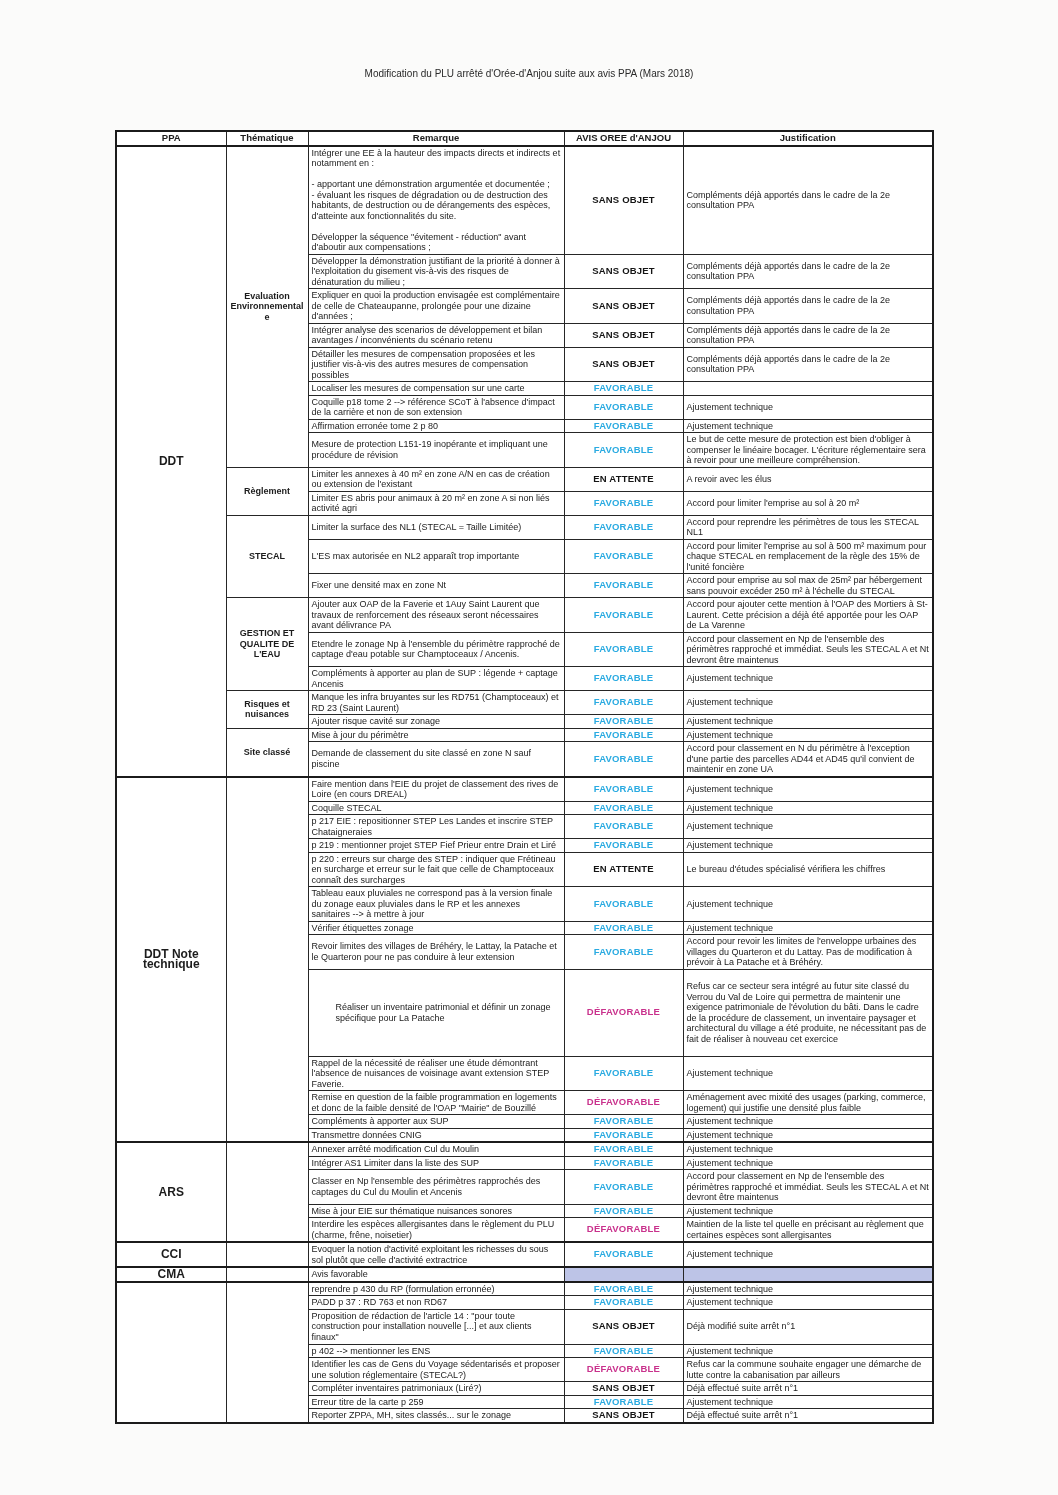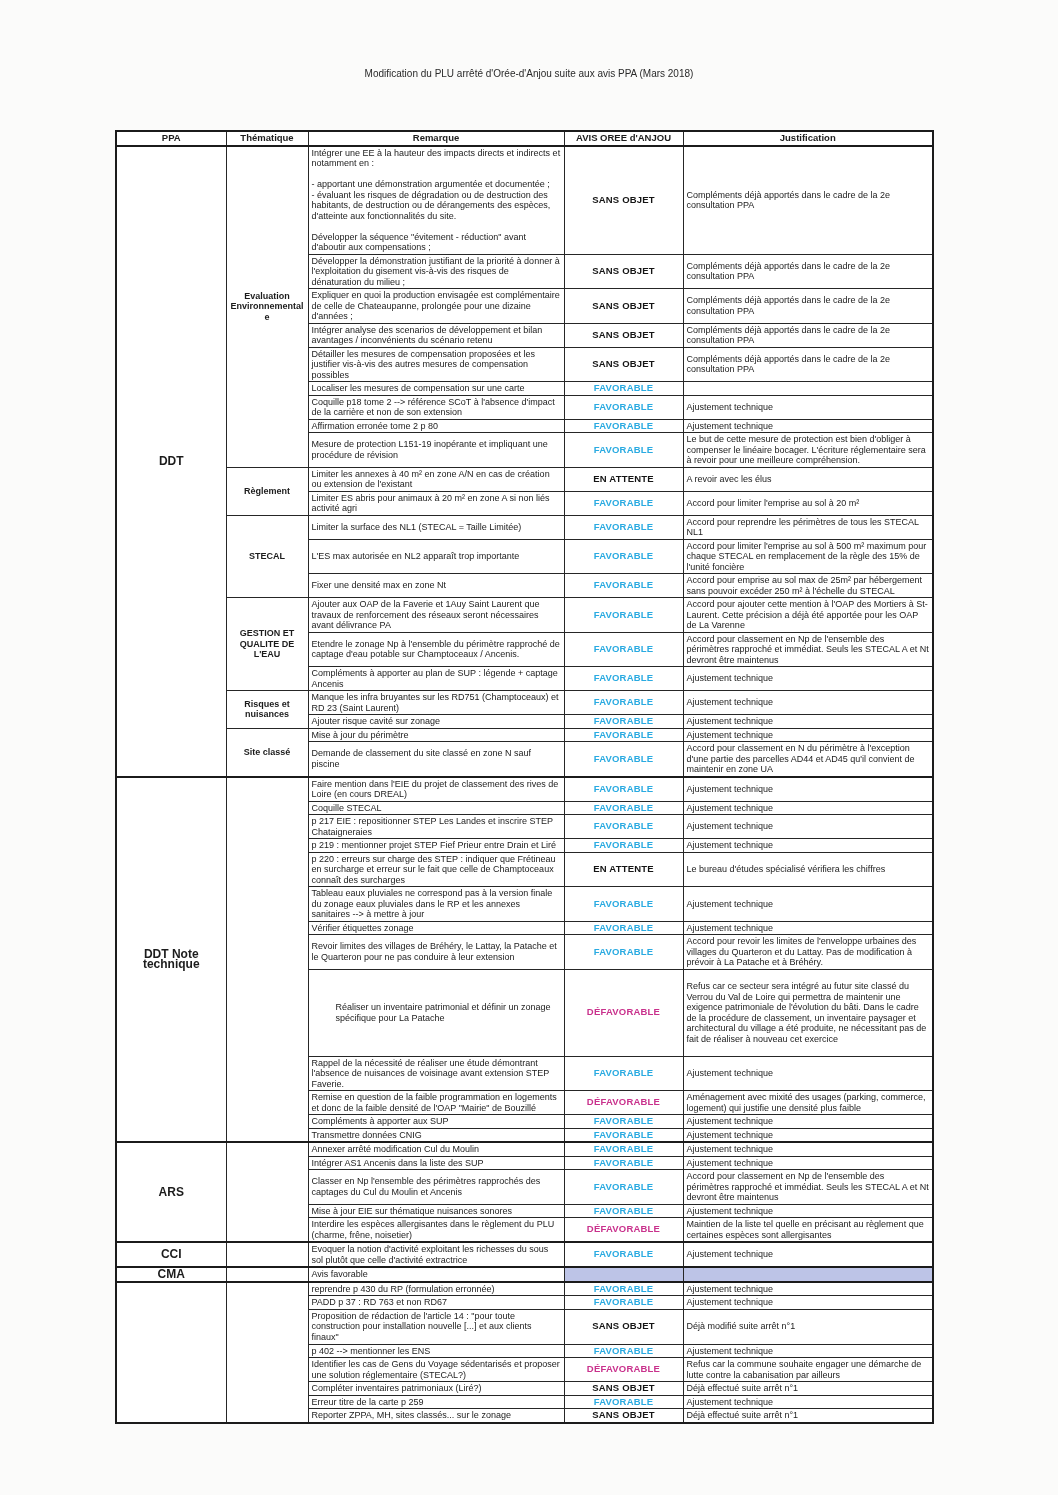--- a/index.html
+++ b/index.html
@@ -268,21 +268,21 @@
         <td class="just-cell">Ajustement technique</td>
       </tr>
       <tr class="section-start">
         <td class="ppa-cell" rowspan="5">ARS</td>
         <td class="theme-cell" rowspan="5" style="white-space: pre-line;"></td>
         <td class="remark-cell">Annexer arrêté modification Cul du Moulin</td>
         <td class="avis-cell avis-favorable">FAVORABLE</td>
         <td class="just-cell">Ajustement technique</td>
       </tr>
       <tr>
-        <td class="remark-cell">Intégrer AS1 Ancenis dans la liste des SUP</td>
+        <td class="remark-cell">Intégrer AS1 Limiter dans la liste des SUP</td>
         <td class="avis-cell avis-favorable">FAVORABLE</td>
         <td class="just-cell">Ajustement technique</td>
       </tr>
       <tr>
         <td class="remark-cell">Classer en Np l'ensemble des périmètres rapprochés des captages du Cul du Moulin et Ancenis</td>
         <td class="avis-cell avis-favorable">FAVORABLE</td>
         <td class="just-cell">Accord pour classement en Np de l'ensemble des périmètres rapproché et immédiat. Seuls les STECAL A et Nt devront être maintenus</td>
       </tr>
       <tr>
         <td class="remark-cell">Mise à jour EIE sur thématique nuisances sonores</td>

